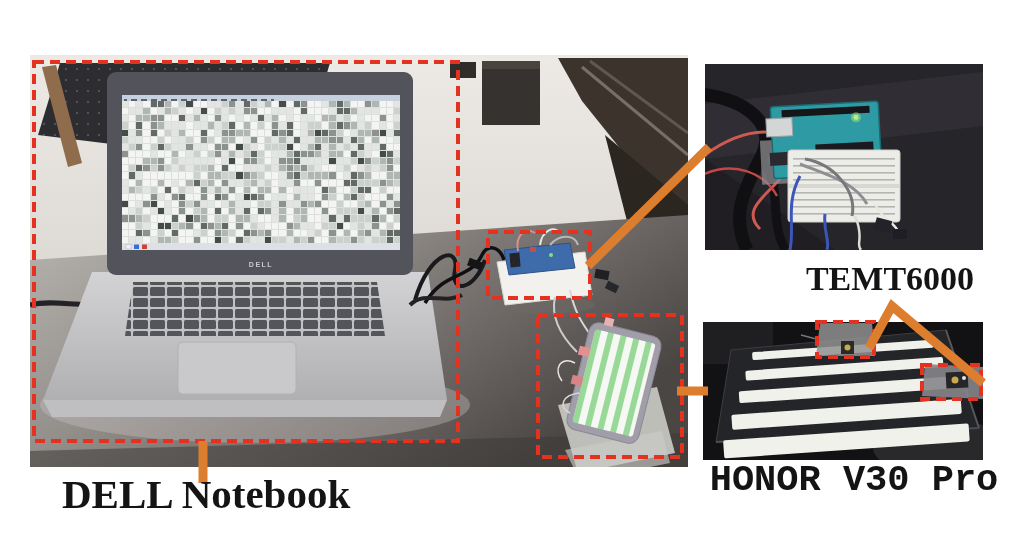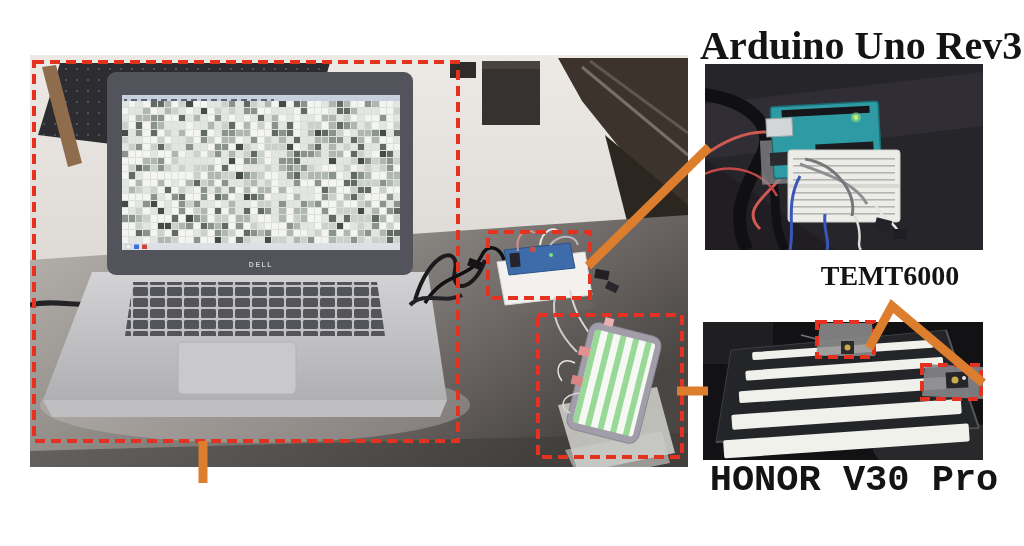--- a/index.html
+++ b/index.html
@@ -10,21 +10,21 @@
   .mosaic{position:absolute;left:92px;top:46px;width:278px;height:142px;display:grid;gap:1px;
           background:#dce0dc;z-index:3;}
   .mosaic div{width:100%;height:100%;}
   .inset{position:absolute;z-index:2;}
   .inset.arduino{left:705px;top:64px;}
   .inset.honor{left:703px;top:322px;}
   .annotations{position:absolute;left:0;top:0;z-index:6;pointer-events:none;}
   .label{position:absolute;z-index:7;font-weight:700;color:var(--label-text,#141414);
          text-align:center;white-space:nowrap;line-height:1.05;}
   .label.arduino-label{left:700px;top:25px;width:300px;font-size:40px;}
-  .label.temt-label{left:790px;top:261px;width:200px;font-size:28px;}
+  .label.temt-label{left:790px;top:261px;width:200px;font-size:34px;}
   .label.honor-label{left:708px;top:461px;width:292px;font-size:37px;font-family:Liberation Mono, monospace;}
   .label.dell-label{left:62px;top:473px;width:282px;font-size:41px;}
 </style>
 </head>
 <body>
 
 <div class="figure">
 
   <div class="main-photo">
     <svg class="scene" width="658" height="412" viewBox="0 0 658 412">
@@ -1026,16 +1026,16 @@
       <rect x="922" y="365" width="59" height="34"></rect>
     </g>
     <g fill="none" stroke="var(--connector-orange,#dd7e2e)" stroke-width="9">
       <line x1="203" y1="441" x2="203" y2="483"></line>
       <line x1="588" y1="266" x2="709" y2="147"></line>
       <line x1="677" y1="391" x2="708" y2="391"></line>
       <polyline points="869,348 892,306 983,383"></polyline>
     </g>
   </svg>
 
-  <div class="label arduino-label">Arduino Uno Rev3</div>
   <div class="label temt-label">TEMT6000</div>
   <div class="label honor-label">HONOR V30 Pro</div>
+  <div class="label dell-label">DELL Notebook</div>
 </div>
 
 </body></html>

